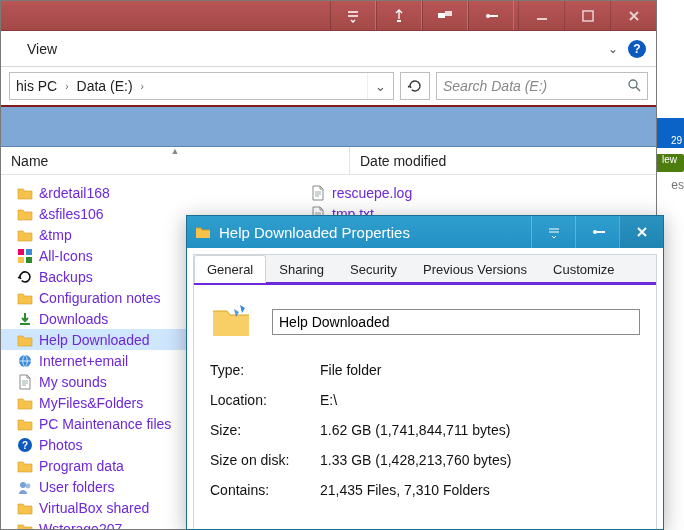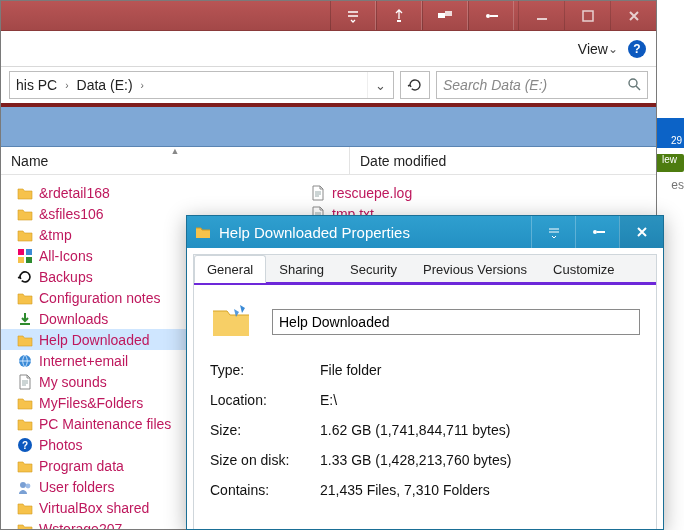--- a/index.html
+++ b/index.html
@@ -23,34 +23,34 @@
   }
   .win-btns { display:flex; margin-left: 4px;}
   .win-btn {
     width: 46px; display:flex; align-items:center; justify-content:center;
     color:#e8d0d0; font-size:15px;
     border-left:1px solid rgba(0,0,0,.15);
   }
   .win-btn.close { color:#e8d0d0; font-weight:bold;}
   .explorer-ribbon {
     height: 36px; background:#fff; display:flex; align-items:center;
-    justify-content: flex-end; padding: 0 10px 0 26px;
-    border-bottom: 1px solid #d9d9d9; position: relative;
+    justify-content: space-between; padding: 0 10px 0 26px;
+    border-bottom: 1px solid #d9d9d9; position: relative; gap: 46px;
   }
   .ribbon-tab { font-size:14px; color:#222; }
   .ribbon-right { display:flex; align-items:center; gap:10px;}
   .chevdown { color:#555; font-size:12px; }
   .help-badge {
     width:18px; height:18px; border-radius:50%; background:#0c59bf; color:#fff;
     display:flex; align-items:center; justify-content:center; font-size:12px; font-weight:bold;
   }
 
   .address-row {
     height: 40px; background:#fff; display:flex; align-items:center;
-    gap:6px; padding: 4px 8px; border-bottom:4px solid #7f1d1d;
+    gap:6px; padding: 4px 8px; border-bottom:2px solid #7f1d1d;
   }
   .addrbox {
     flex:1; height:28px; border:1px solid #bdbdbd; display:flex; align-items:center;
   }
   .crumb { padding: 0 6px; color:#222; font-size:14px;}
   .crumb-sep { color:#666; font-size:10px; padding:0 2px;}
   .addr-drop { width:26px; text-align:center; color:#555; border-left:1px solid #eee; height:100%; display:flex;align-items:center;justify-content:center;}
   .refresh-btn {
     width:30px; height:28px; border:1px solid #bdbdbd; display:flex; align-items:center; justify-content:center; color:#333;
   }
@@ -69,21 +69,21 @@
     background:#fff;
   }
   .col { display:flex; align-items:center; padding:0 10px; font-size:14px; color:#222;}
   .col.name { width:348px; position:relative;}
   .col.date { flex:1; border-left:1px solid #e3e3e3;}
   .sort-ind { position:absolute; left:50%; top:-1px; transform:translateX(-50%); color:#888; font-size:9px;}
 
   .body-area { position:absolute; left:0; right:0; top:175px; bottom:0; display:flex;}
   .left-pane { width:305px; padding-top:6px; overflow:hidden;}
   .right-pane { flex:1; padding-top:6px; overflow:hidden;}
-  .file-row { height:21px; display:flex; align-items:center; gap:6px; padding-left:16px; padding-right:6px; font-size:14px; color:#be185d;}
+  .file-row { height:21px; display:flex; align-items:center; gap:6px; padding-left:16px; padding-right:6px; font-size:14px; color:#6d28d9;}
   .file-row.sel { background:#cfe6ff;}
   .ficon { width:16px; height:16px; display:inline-flex; align-items:center; justify-content:center; flex:0 0 16px;}
   .right-pane .file-row { padding-left:4px;}
   .side-box { position:absolute; top:118px; right:0; width:55px; height:30px; background:#0c63c7; color:#fff; font-size:10px; display:flex; align-items:flex-end; justify-content:flex-end; padding:2px;}
   .side-new { position:absolute; top:154px; right:0; width:29px; height:18px; background:#4d7c0f; color:#fff; font-size:10px; display:flex; align-items:flex-start; justify-content:center; border-radius:2px;}
   .side-es { position:absolute; top:178px; right:0; color:#737373; font-size:12px;}
 
   
   .props {
     position:absolute; left:186px; top:215px; width:478px; height:315px;

